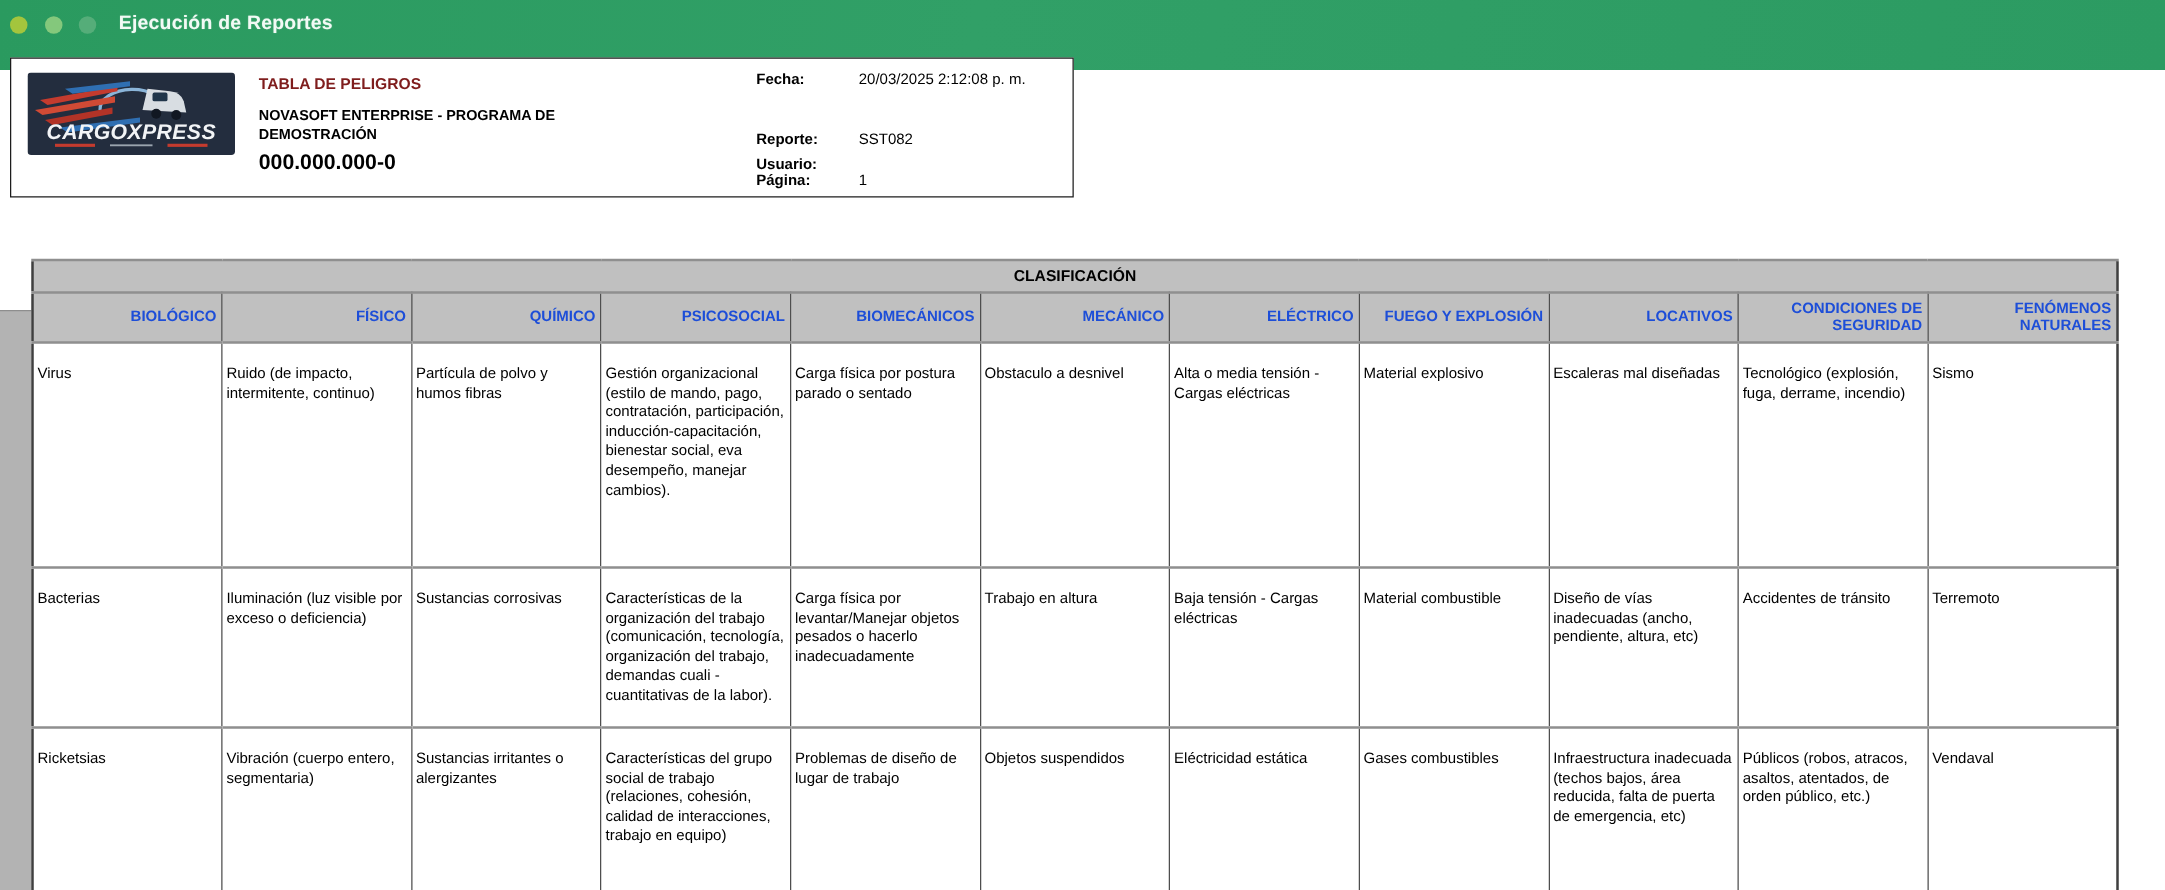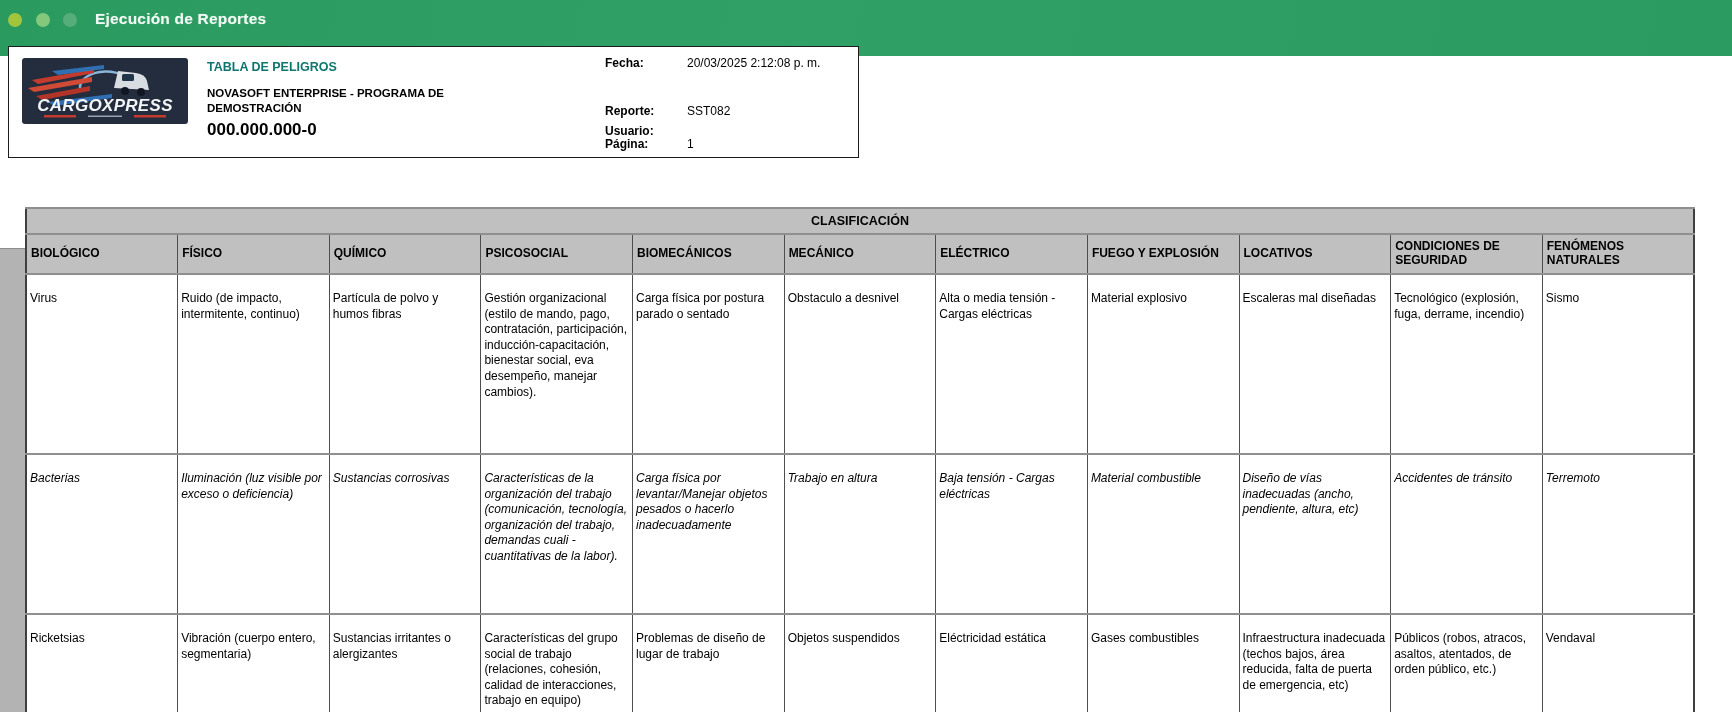--- a/index.html
+++ b/index.html
@@ -18,21 +18,21 @@
   .titlebar-title {
     position:absolute; left:95px; top:10px; color:#f2faf5; font-weight:bold;
     font-size:15.5px; letter-spacing:.2px; text-shadow:0 0 1px rgba(255,255,255,.4);
   }
   
   .header-box {
     position:absolute; left:8px; top:46px; width:851px; height:112px;
     border:1px solid #1c1c1c; background:#fff;
   }
   .logo { position:absolute; left:13px; top:11px; width:166px; height:66px; }
-  .report-title { position:absolute; left:198px; top:13px; font-size:12.5px; font-weight:bold; color:#0f766e; }
+  .report-title { position:absolute; left:198px; top:13px; font-size:12.5px; font-weight:bold; color:#7f1d1d; }
   .report-subtitle { position:absolute; left:198px; top:39px; width:270px; font-size:11.5px; font-weight:bold; line-height:1.3; color:#000; }
   .company-id { position:absolute; left:198px; top:73px; font-size:17px; font-weight:bold; color:#000; }
   .meta-row { position:absolute; left:596px; font-size:12px; }
   .meta-row.m0 { top:9px; }  .meta-row.m1 { top:36px;margin-top:41px; }
   .meta-row.m2 { top:57px; } .meta-row.m3 { top:90px; }
   .meta-label { display:inline-block; width:82px; font-weight:bold; color:#000; }
   .meta-value { display:inline-block; color:#000; }
   
   .gutter {
     position:absolute; left:0; top:248px; width:25px; height:464px;
@@ -47,30 +47,30 @@
   .report-table th, .report-table td {
     border-left:1px solid #4e4e4e; border-right:1px solid #4e4e4e;
     border-top:2px solid #8f8f8f; border-bottom:2px solid #8f8f8f;
   }
   .group-header th {
     background:#c0c0c0; height:26px; font-size:12.5px; font-weight:bold;
     text-align:center; vertical-align:middle; color:#000;
   }
   .col-header th {
     background:#c0c0c0; height:40px; font-size:12px; font-weight:bold;
-    text-align:left; vertical-align:middle; line-height:1.15; color:#000000;
+    text-align:right; vertical-align:middle; line-height:1.15; color:#1d4ed8;
     padding:0 4px;
   }
   .report-table td {
     background:#fff; vertical-align:top; text-align:left;
     font-size:12px; line-height:1.3; padding:16px 3px; color:#000;
     overflow:hidden;
   }
   tr.r0 td { height:180px; }
-  tr.r1 td { height:160px;font-style:italic; }
+  tr.r1 td { height:128px; }
   tr.r2 td { height:160px; }
 </style>
 </head>
 <body>
 
 <div class="screen">
 
   <div class="titlebar">
     <button class="dot dot1" style="background: rgb(163, 197, 61);"></button>
     <button class="dot dot2" style="background: rgb(132, 200, 124);"></button>

